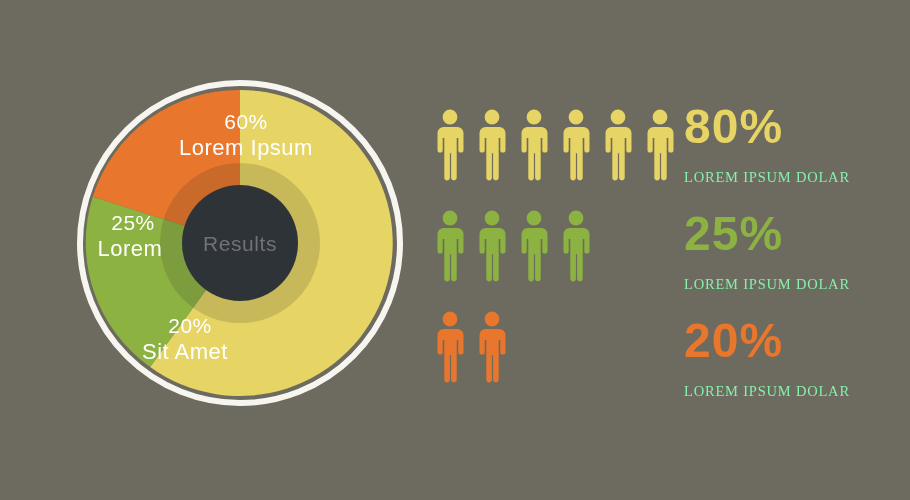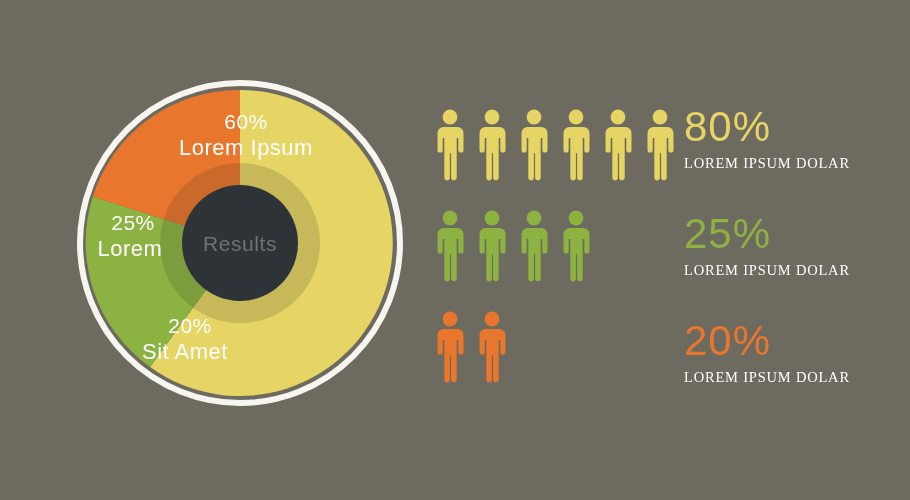--- a/index.html
+++ b/index.html
@@ -88,34 +88,34 @@
   }
 
   .stat-text {
     position: absolute;
     left: 252px;
     top: 0;
     width: 200px;
   }
   .stat-pct {
     font-family: "Liberation Sans", sans-serif;
-    font-weight: 400;
-    font-size: 42px;
+    font-weight: 700;
+    font-size: 48px;
     line-height: 50px;
     letter-spacing: 1px;
     white-space: nowrap;
   }
   .stat-caption {
     font-family: "Liberation Serif", serif;
     font-size: 14.5px;
     line-height: 18px;
     letter-spacing: 0.8px;
-    color: #ffffff;
+    color: #86efac;
     white-space: nowrap;
-    margin-top: 2px;
+    margin-top: 16px;
   }
   .stat-row.r1 .stat-text { top: 6px; }
   .stat-row.r2 .stat-text { top: 12px; }
 </style>
 </head>
 <body>
 
 <div id="stage">
 
   <div id="pie-panel">

